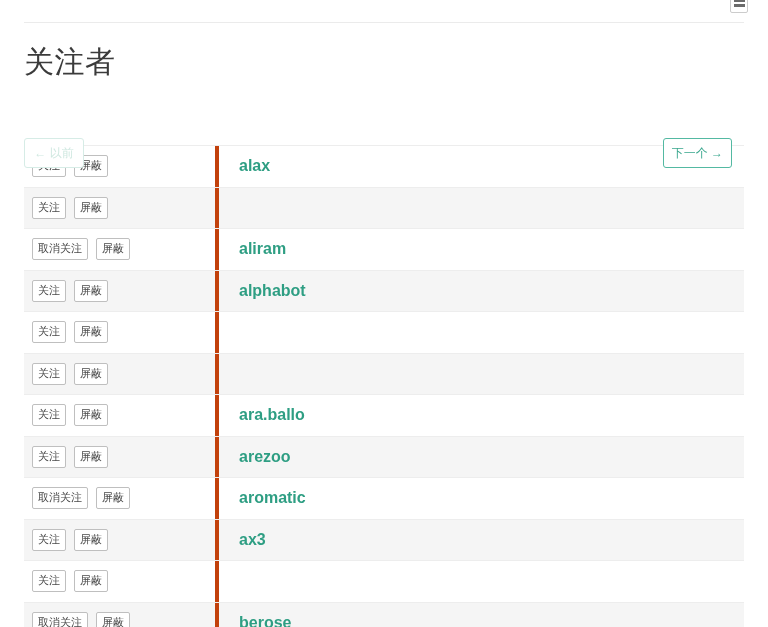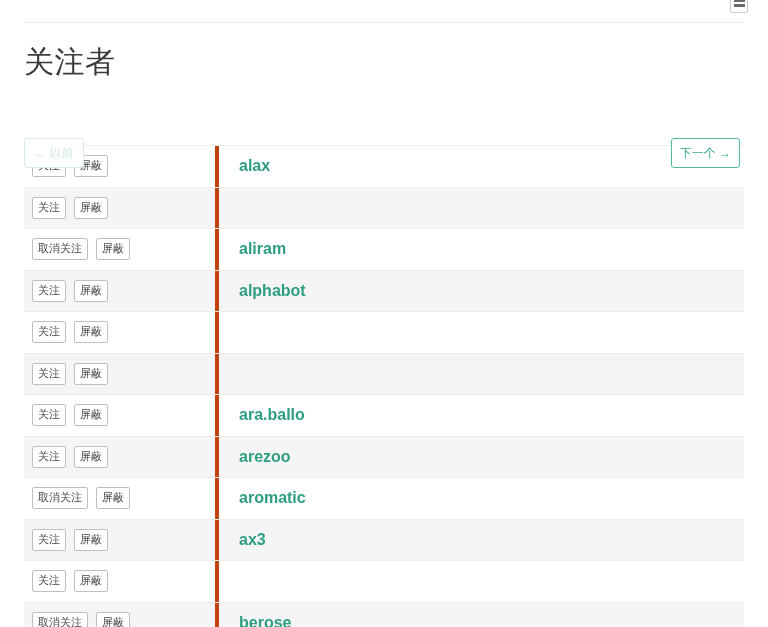--- a/index.html
+++ b/index.html
@@ -76,21 +76,21 @@
     font-family: "Liberation Sans", "DejaVu Sans", sans-serif;
     margin-top: 44px;
   }
   .pager-prev {
     left: 0;
     border: 1px solid #d6ece6;
     color: #cfe8e0;
     cursor: default;
   }
   .pager-next {
-    right: 4px;
+    right: 12px;
     border: 1px solid #53b9a2;
     color: #3aa78e;
     cursor: pointer;
   }
 
   
   .table-wrap {
     margin: 19px 24px 0 24px;
     border-top: 1px solid #ededed;
   }

